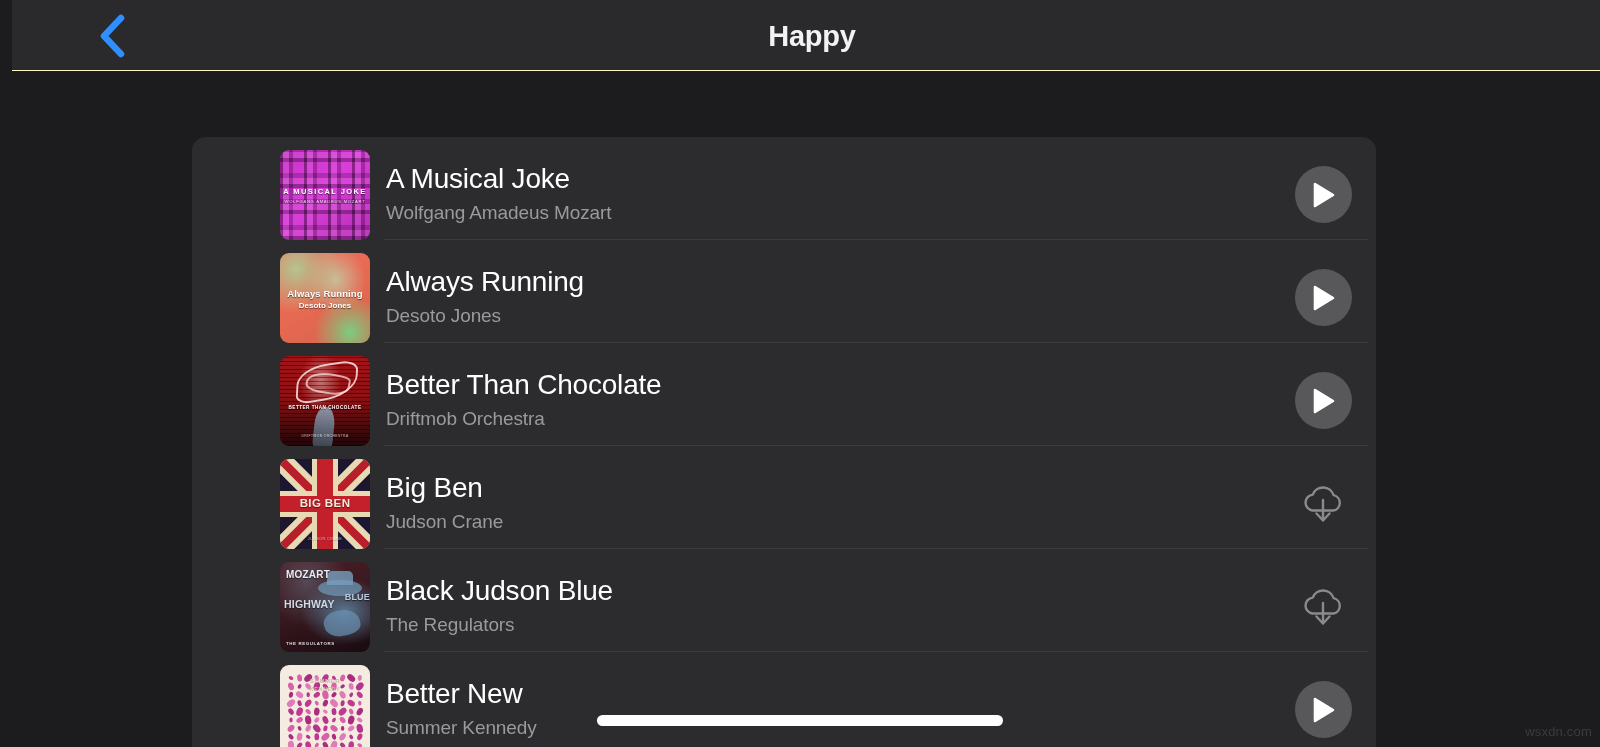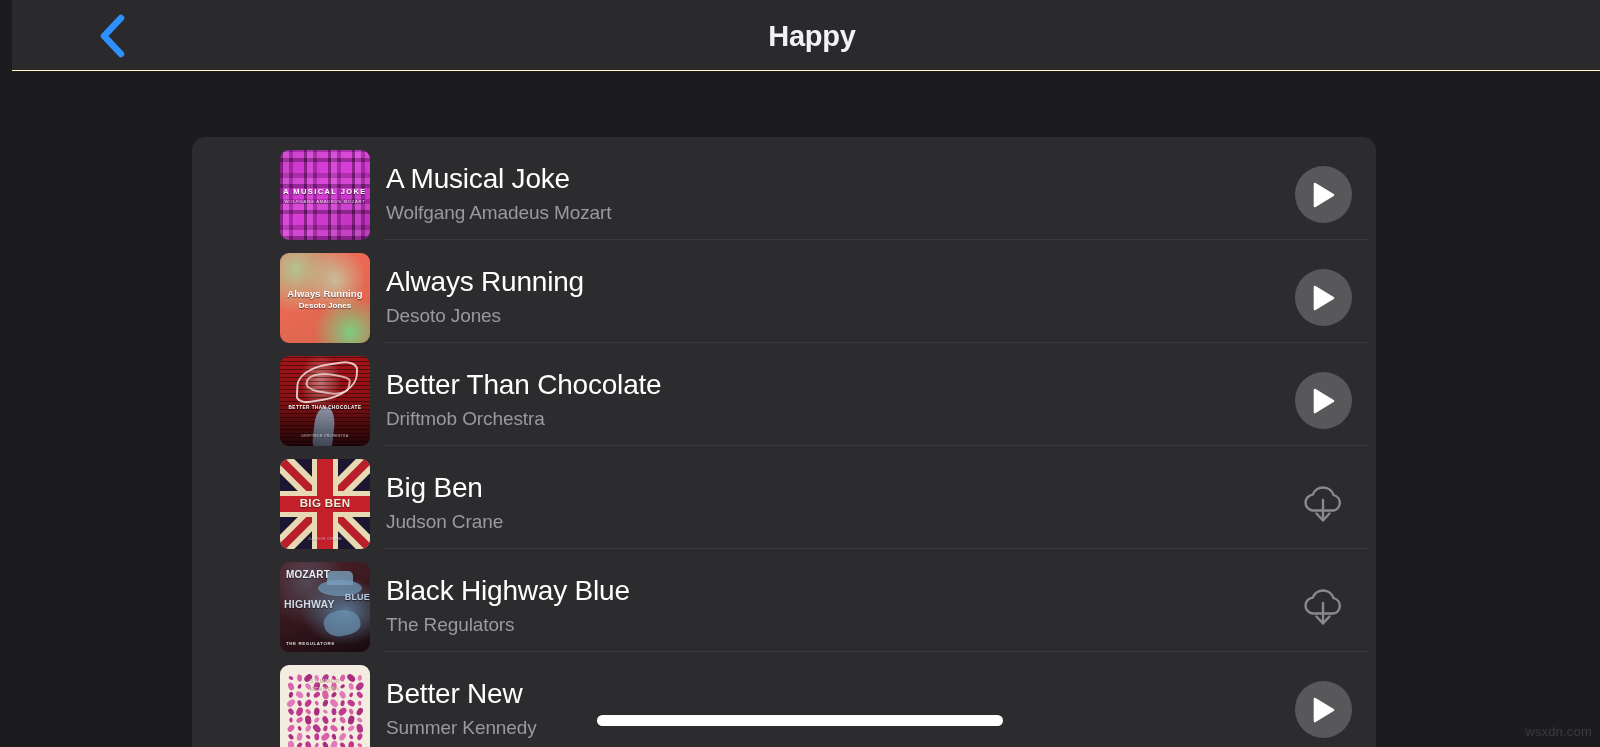--- a/index.html
+++ b/index.html
@@ -408,21 +408,21 @@
       <div class="art art-bhb">
         <div class="hat"></div>
         <div class="hat-top"></div>
         <div class="hand"></div>
         <div class="art-label t1">MOZART</div>
         <div class="art-label t2">HIGHWAY</div>
         <div class="art-label t3">BLUE</div>
         <div class="art-label t4">THE REGULATORS</div>
       </div>
       <div class="meta">
-        <div class="track-title">Black Highway Blue</div>
+        <div class="track-title">Black Judson Blue</div>
         <div class="track-artist">The Regulators</div>
       </div>
       <div class="action">
         <div class="cloud-btn">
           <svg width="46" height="42" viewBox="0 0 46 42">
             <path d="M12.5,27.5 A8,8 0 0 1 12.8,11.6 A11,11 0 0 1 33.6,12.2 A7.8,7.8 0 0 1 33.4,27.5 Z" fill="none" stroke="#8a8a8e" stroke-width="2.4" stroke-linecap="round" stroke-linejoin="round"></path>
             <line x1="23" y1="17" x2="23" y2="37" stroke="#8a8a8e" stroke-width="2.4" stroke-linecap="round"></line>
             <polyline points="16.5,30.5 23,37.5 29.5,30.5" fill="none" stroke="#8a8a8e" stroke-width="2.4" stroke-linecap="round" stroke-linejoin="round"></polyline>
           </svg>
         </div>

